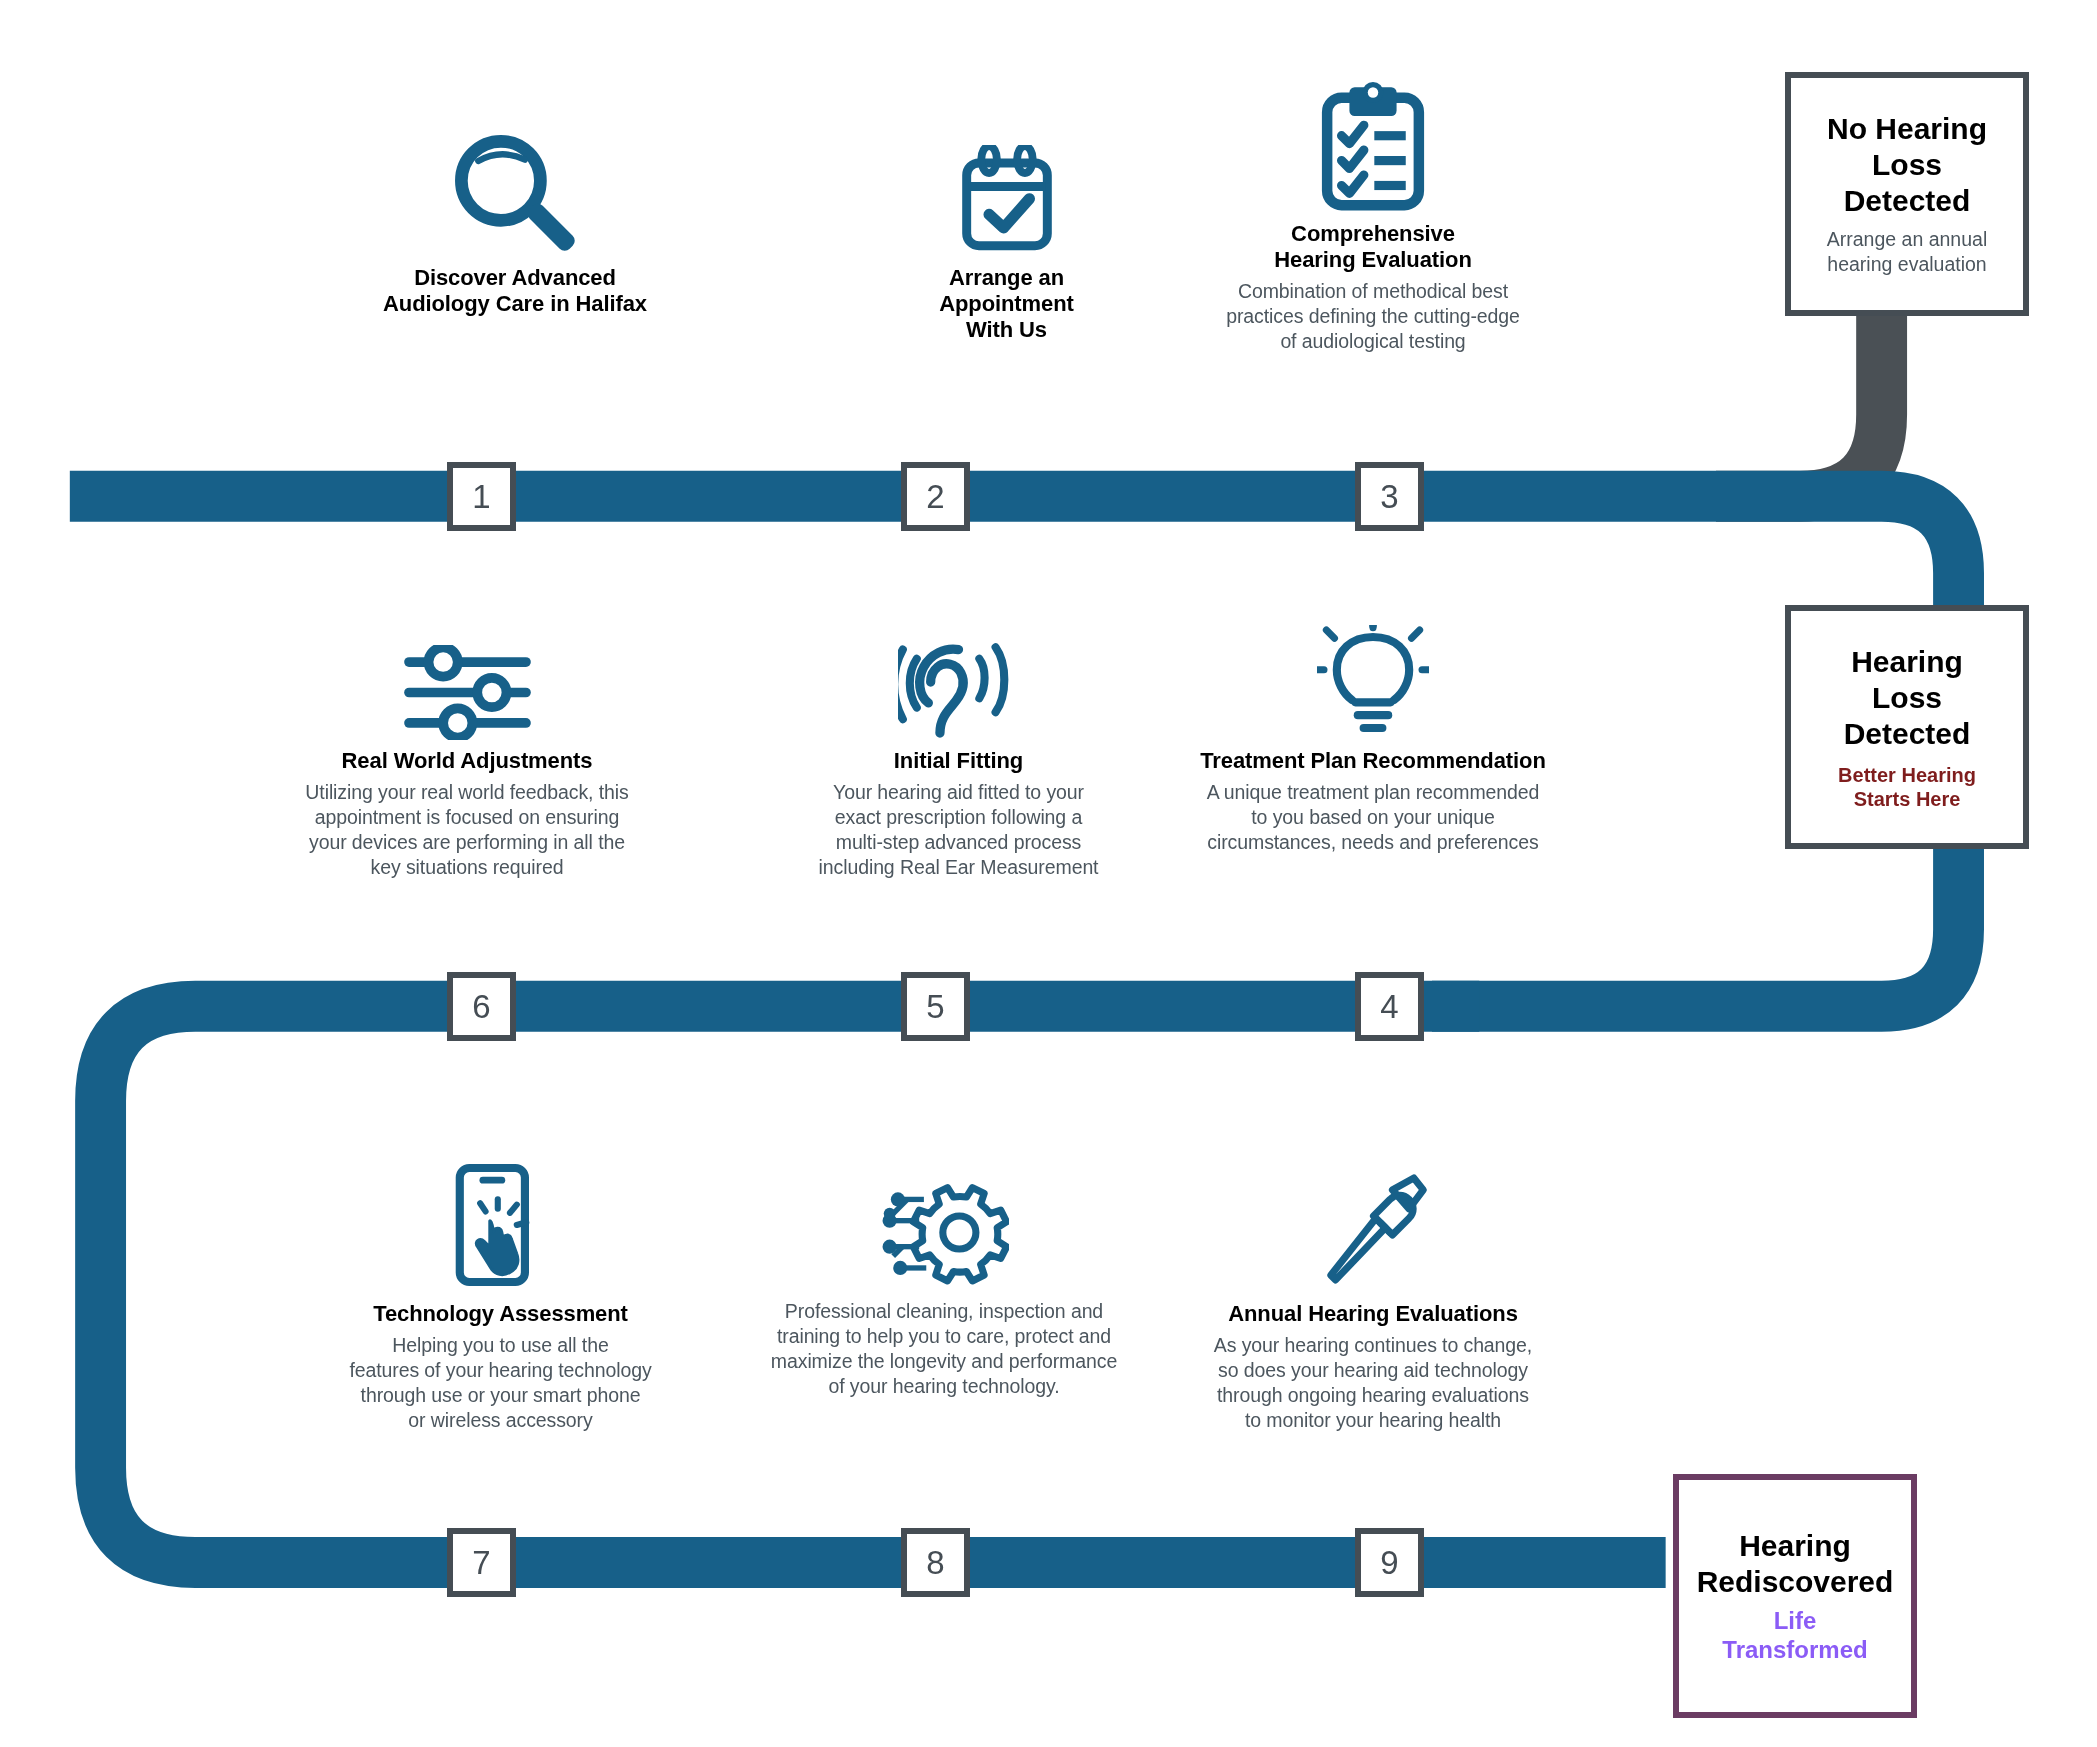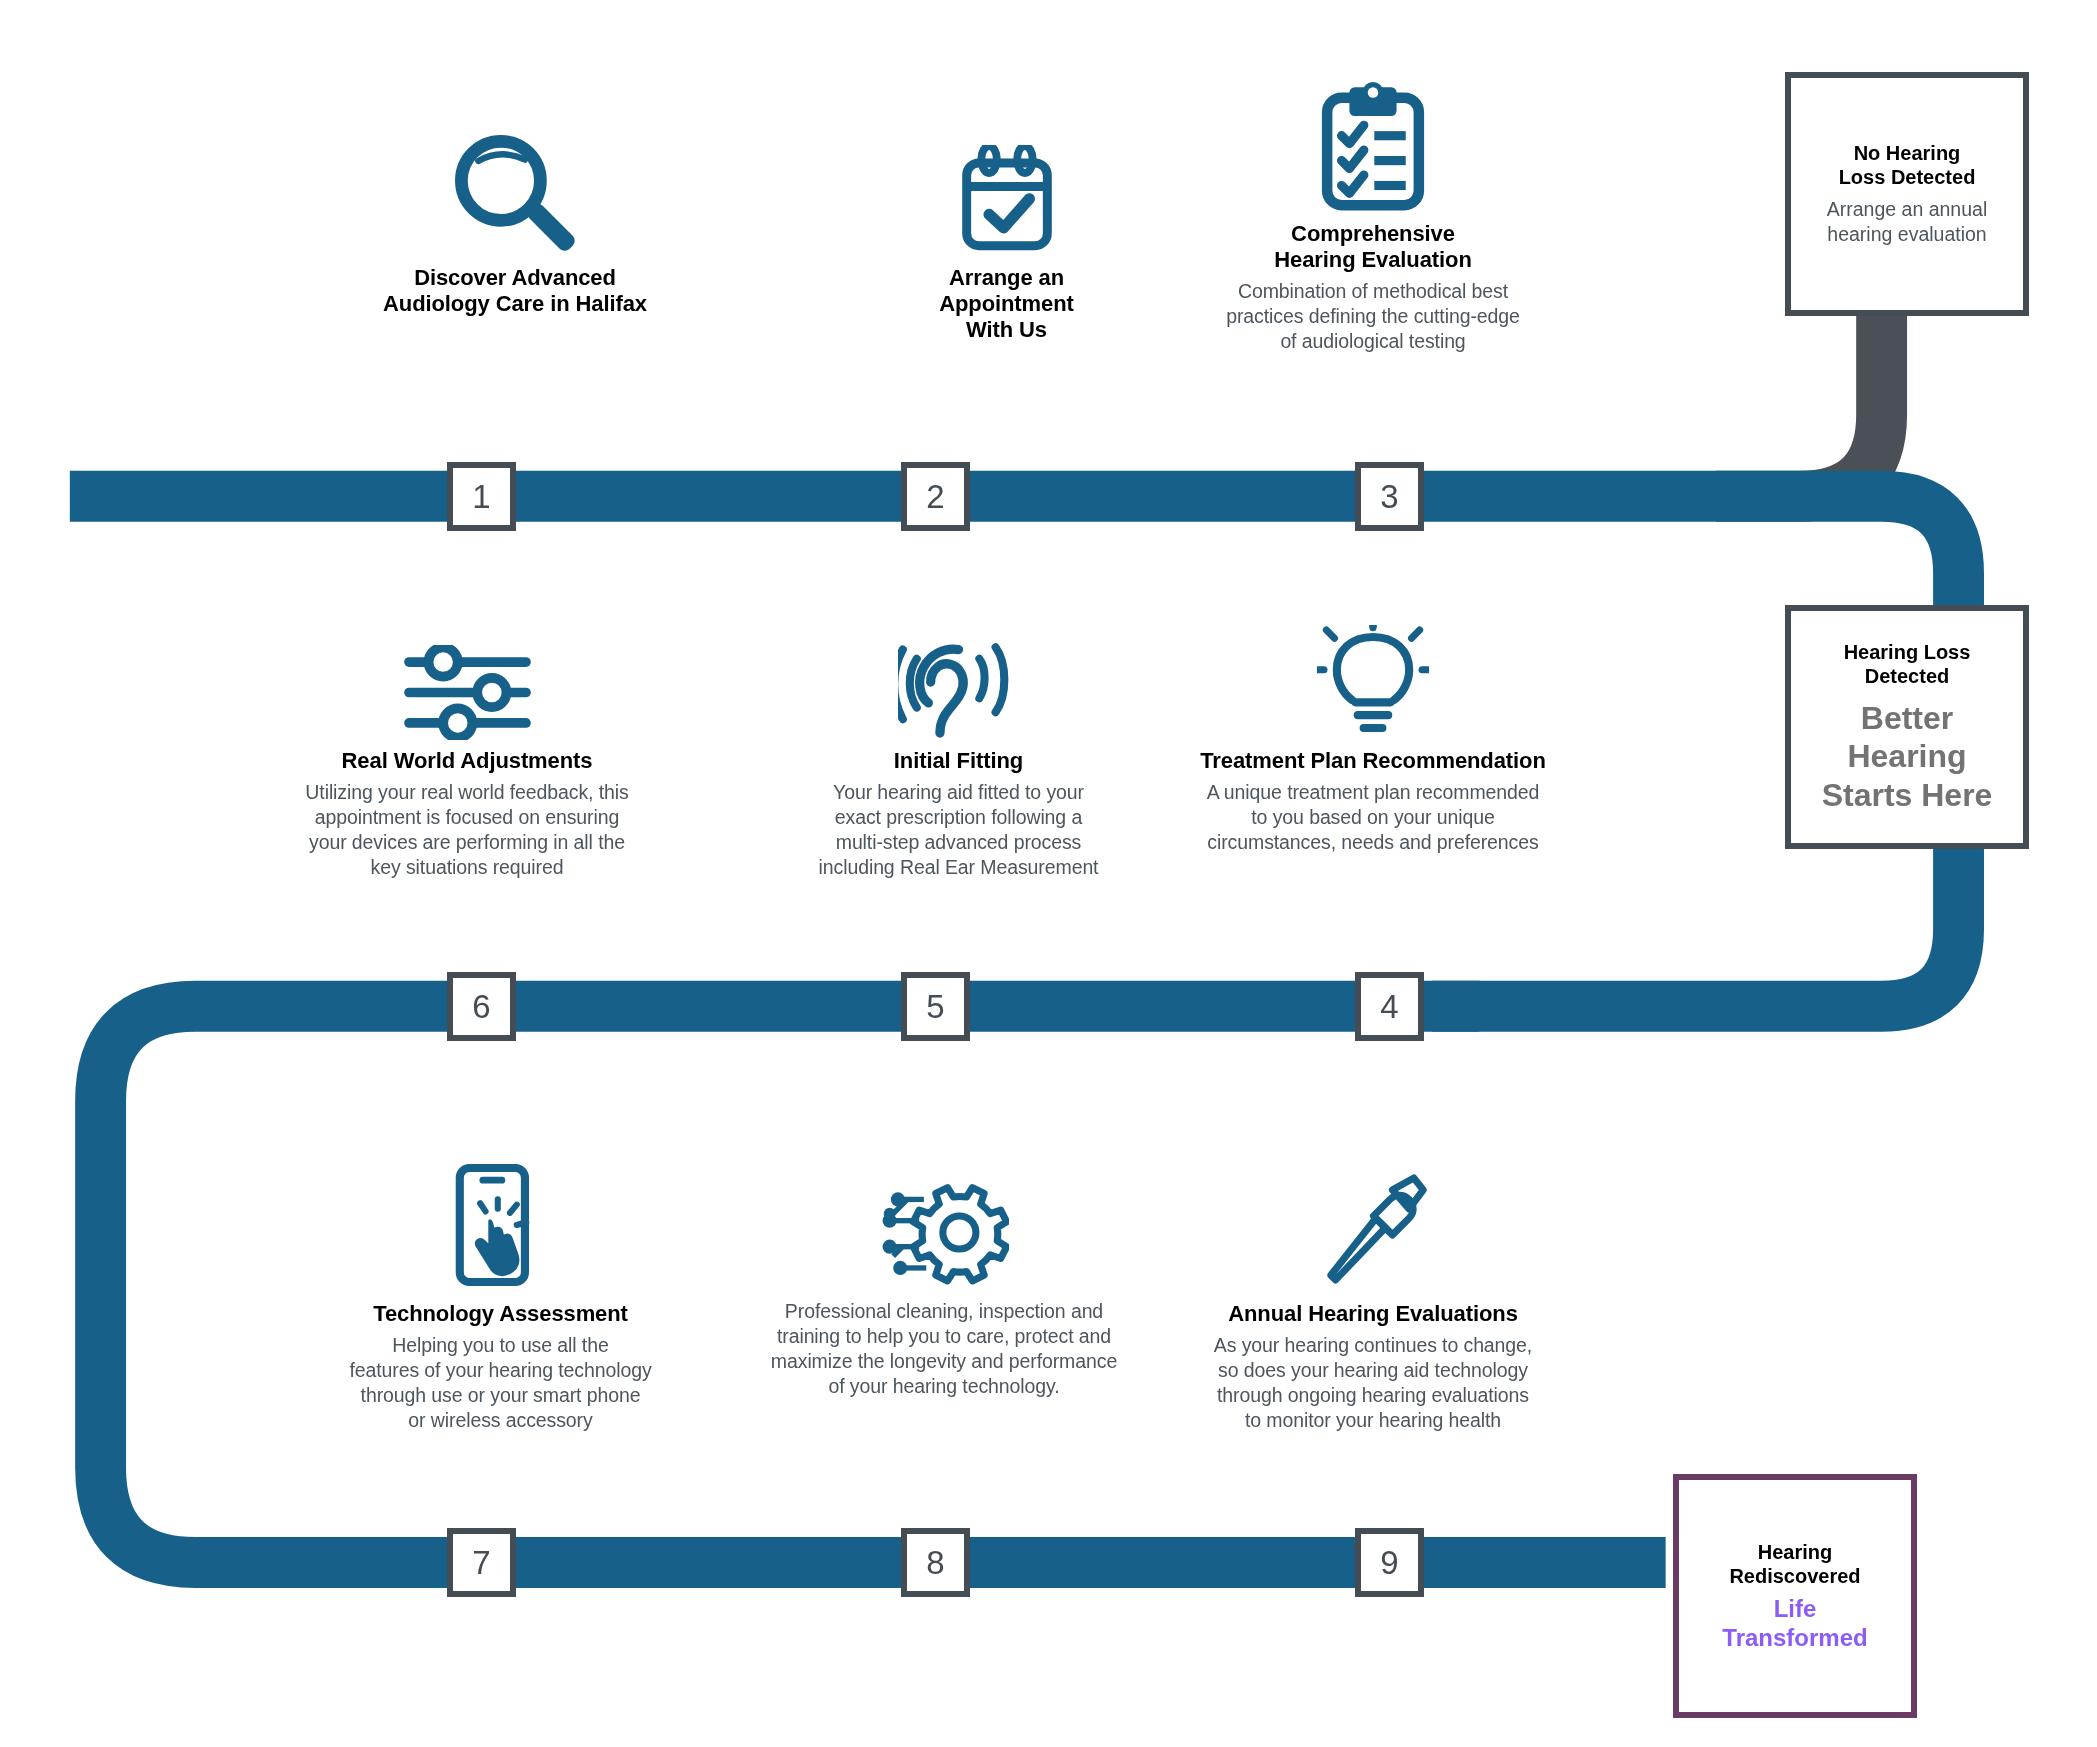--- a/index.html
+++ b/index.html
@@ -32,23 +32,23 @@
   }
 
   
   .outcome{
     position:absolute;background:#ffffff;box-sizing:border-box;
     display:flex;flex-direction:column;align-items:center;justify-content:center;
     text-align:center;
   }
   .outcome.gray{border:6.5px solid #454d54;}
   .outcome.purple{border:6.5px solid #6b3c63;}
-  .outcome .o-title{font-weight:bold;font-size:20px;color:#000;line-height:1.2;}
+  .outcome .o-title{font-weight:bold;font-size:30px;color:#000;line-height:1.2;}
   .outcome .o-sub{font-size:19.5px;color:#4c565e;line-height:1.28;margin-top:8.3px;}
-  .outcome .o-sub.blue{color:#737373;font-weight:bold;font-size:32px;margin-top:11px;line-height:1.2;}
+  .outcome .o-sub.blue{color:#7f1d1d;font-weight:bold;font-size:20px;margin-top:11px;line-height:1.2;}
   .outcome .o-sub.purple{color:#8b5cf6;font-weight:bold;font-size:24px;margin-top:7px;line-height:1.2;}
 
   .icon-svg{display:block;}
 </style>
 </head>
 <body>
 
 <div id="canvas">
 
   <svg class="svg-track" viewBox="0 0 3544 2953">

